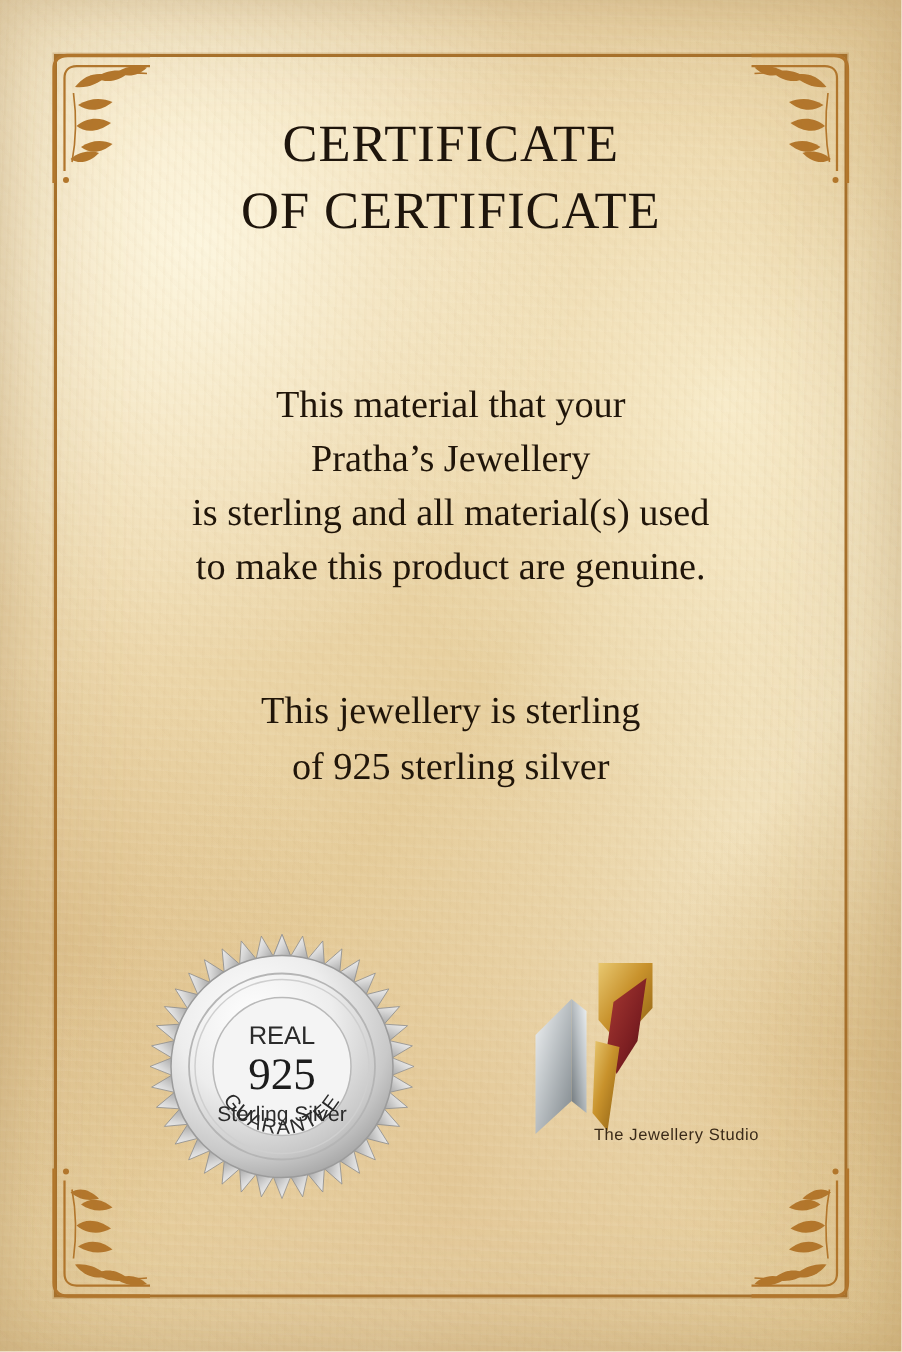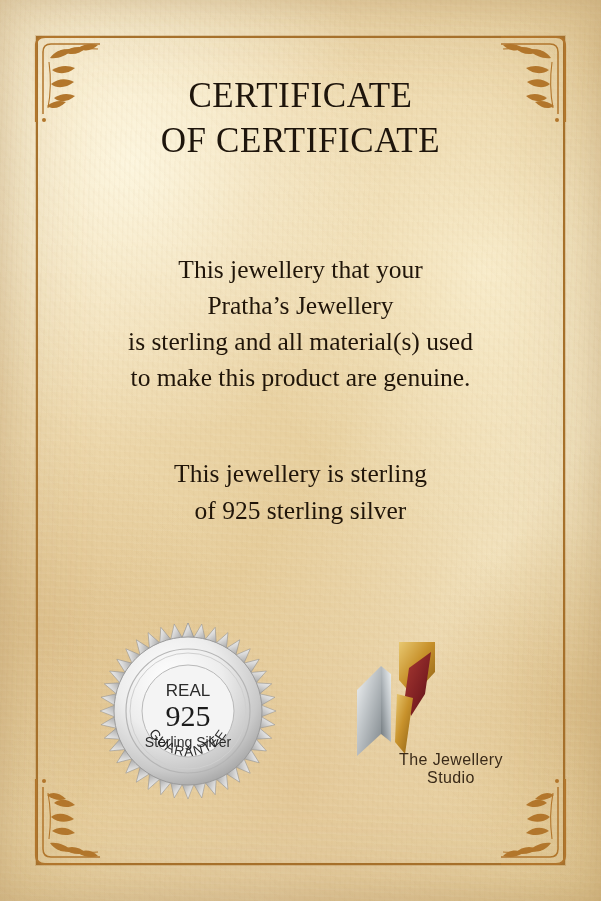--- a/index.html
+++ b/index.html
@@ -132,21 +132,21 @@
   #logo .brand {
     font-family: "Liberation Serif", serif;
     font-size: 38px;
     line-height: 1;
     color: #2a1d10;
     letter-spacing: 0.5px;
   }
   #logo .tagline {
     margin-top: 5px;
     font-family: "Liberation Sans", sans-serif;
-    font-size: 16px;
+    font-size: 11px;
     letter-spacing: 0.4px;
     color: #3a2a18;
   }
 </style>
 </head>
 <body>
 
 <div id="certificate">
 
   <div id="grain"></div>
@@ -218,21 +218,21 @@
     </svg>
   </div>
 
   <div class="content">
     <div class="title">
       <span class="line">CERTIFICATE</span>
       <span class="line">OF CERTIFICATE</span>
     </div>
 
     <div class="body-block">
-      <span class="line">This jewellery that your</span>
+      <span class="line">This material that your</span>
       <span class="line">Pratha’s Jewellery</span>
       <span class="line">is sterling and all material(s) used</span>
       <span class="line">to make this product are genuine.</span>
     </div>
 
     <div class="handmade-block">
       <span class="line">This jewellery is sterling</span>
       <span class="line">of 925 sterling silver</span>
     </div>
   </div>

